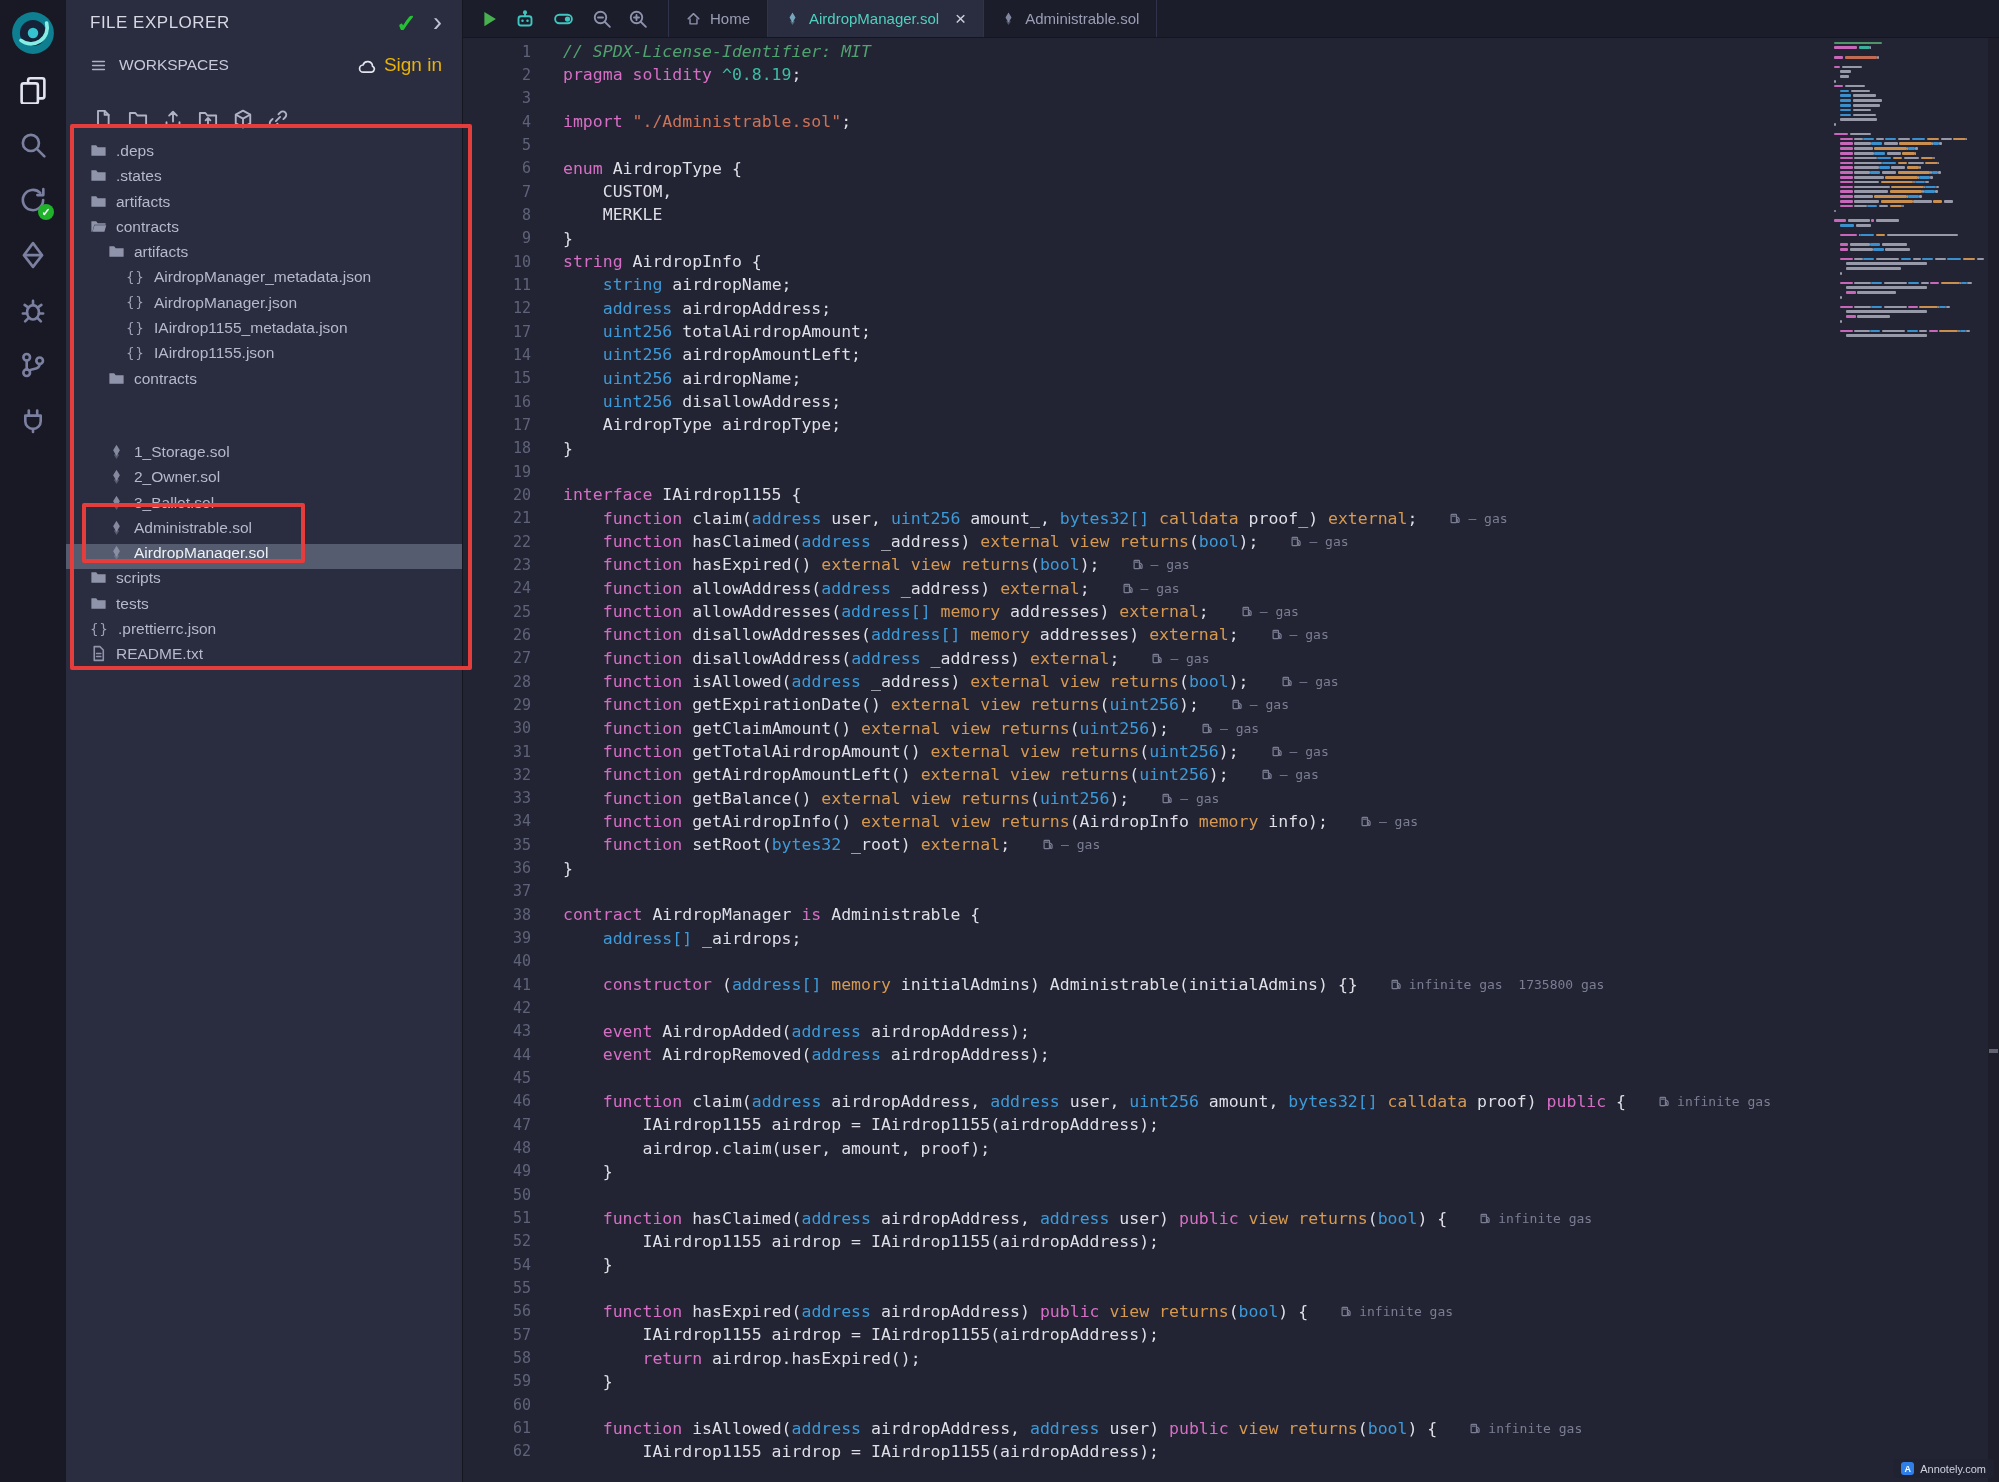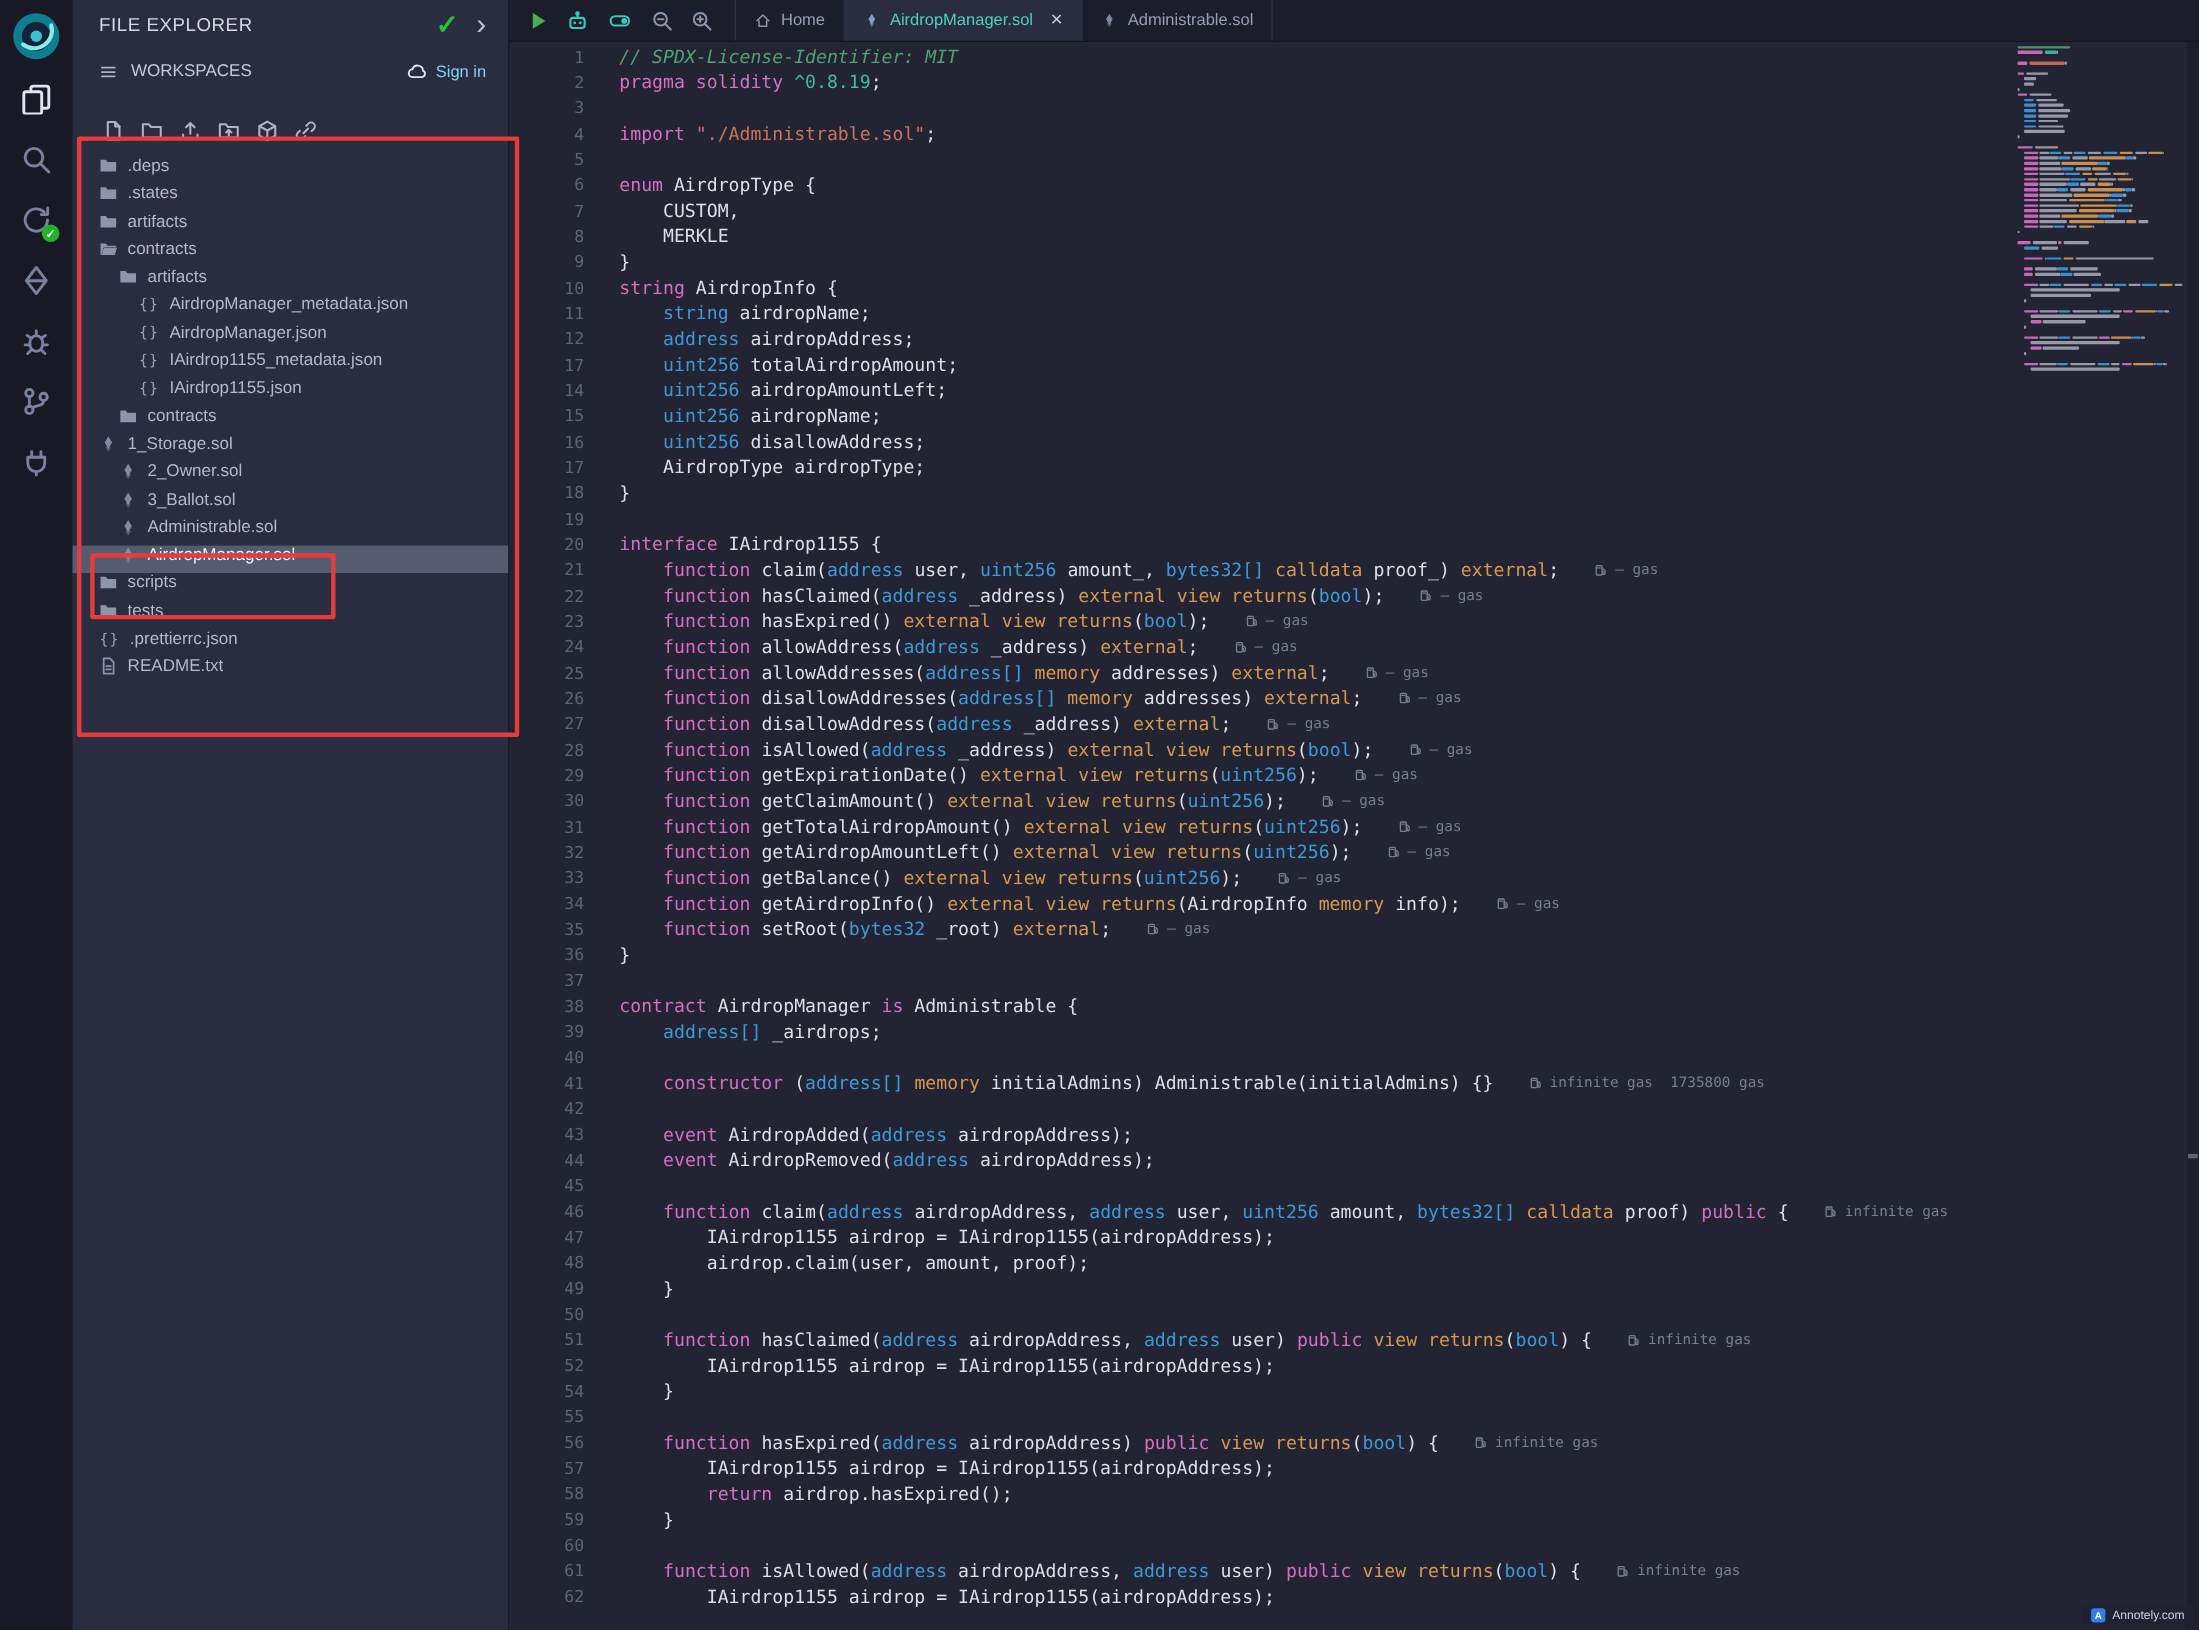--- a/index.html
+++ b/index.html
@@ -16,21 +16,21 @@
 
 
 .side-panel{width:397px;background:#2a2c3f;position:relative;flex:none;color:#b6b8cc;border-right:1px solid #15161f}
 .panel-header{display:flex;align-items:center;height:46px;padding:0 20px 0 24px}
 .panel-title{font-size:17px;letter-spacing:.5px;color:#d7d8e4}
 .hdr-check{margin-left:auto;color:#25c135;font-size:25px;font-weight:bold;line-height:1}
 .hdr-chevron{color:#c0c2d4;font-size:27px;margin-left:16px;line-height:.8;cursor:pointer}
 .workspaces-row{display:flex;align-items:center;height:38px;padding:0 20px 0 24px;gap:12px}
 .workspaces-row .ic{width:17px;height:17px;color:#aeb1c4}
 .ws-label{font-size:15.5px;color:#c7c9d9}
-.signin{margin-left:auto;display:flex;align-items:flex-end;gap:8px;color:#7dd3fc;font-size:15px;cursor:pointer}
+.signin{margin-left:auto;display:flex;align-items:flex-end;gap:8px;color:#eab308;font-size:19px;cursor:pointer}
 .signin .ic{width:18px;height:18px;color:#e3e4ee}
 .ws-select{margin:8px 16px 0;height:38px;background:#1b1d2c;border:1px solid #343749;border-radius:5px;display:flex;align-items:center;padding:0 12px 0 14px;color:#e9eaf2;font-size:16px;cursor:pointer}
 .ws-gear{margin-left:auto;width:20px;height:20px;color:#6d93a8}
 .fe-toolbar{display:flex;align-items:center;gap:15px;padding:25px 0 0 27px}
 .fe-toolbar .tb{width:20px;height:20px;color:#b0b3c6;cursor:pointer}
 .fe-toolbar .tb svg{width:100%;height:100%}
 .tree{margin-top:13px}
 .tree-row{height:25.3px;display:flex;align-items:flex-start;gap:9px;font-size:15.5px;color:#b6b8cb;cursor:pointer;white-space:nowrap}
 .tree-row.selected{background:#565c6f;color:#eef0f6}
 .tree-row .ic{width:17px;height:17px;flex:none;color:#8f94ab;display:flex;align-items:center;justify-content:center}
@@ -245,21 +245,21 @@
           <span class="tree-label" data-name="tree-item-label">IAirdrop1155.json</span>
         </div>
         <div class="tree-row" data-name="tree-item-contracts" style="padding-left: 42px;">
           <span class="ic " data-name="folder-icon">
             <svg viewBox="0 0 16 16">
               <path d="M1.3 3.1h4.5l1.5 1.9h7.4v8H1.3Z" fill="currentColor"></path>
             </svg>
           </span>
           <span class="tree-label" data-name="tree-item-label">contracts</span>
         </div>
-        <div class="tree-row" data-name="tree-item-1_Storage.sol" style="padding-left: 24px;">
+        <div class="tree-row" data-name="tree-item-1_Storage.sol" style="padding-left: 42px; margin-top: 48px;">
           <span class="ic " data-name="solidity-file-icon">
             <svg viewBox="0 0 16 16">
               <path d="M8 1.6 11.2 6.9 8 12.2 4.8 6.9Z" fill="currentColor" opacity=".9"></path>
               <path d="M8 9.2l2.4 2L8 15l-2.4-3.8Z" fill="currentColor" opacity=".45"></path>
             </svg>
           </span>
           <span class="tree-label" data-name="tree-item-label">1_Storage.sol</span>
         </div>
         <div class="tree-row" data-name="tree-item-2_Owner.sol" style="padding-left: 42px;">
           <span class="ic " data-name="solidity-file-icon">

